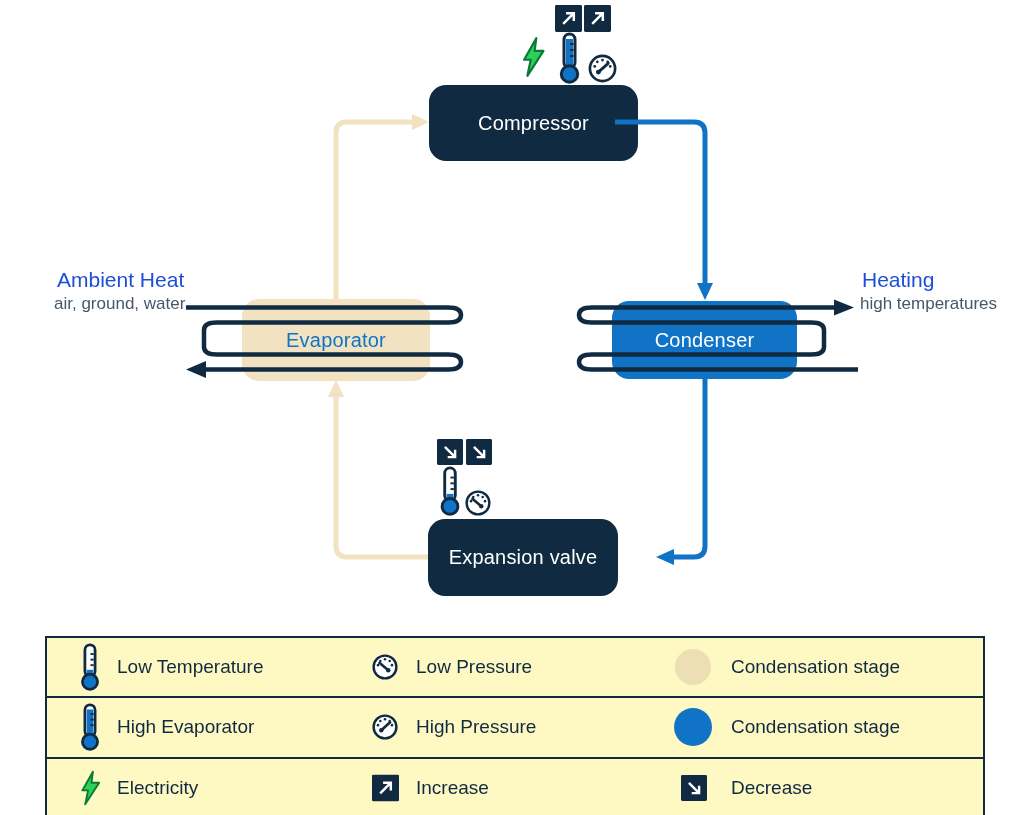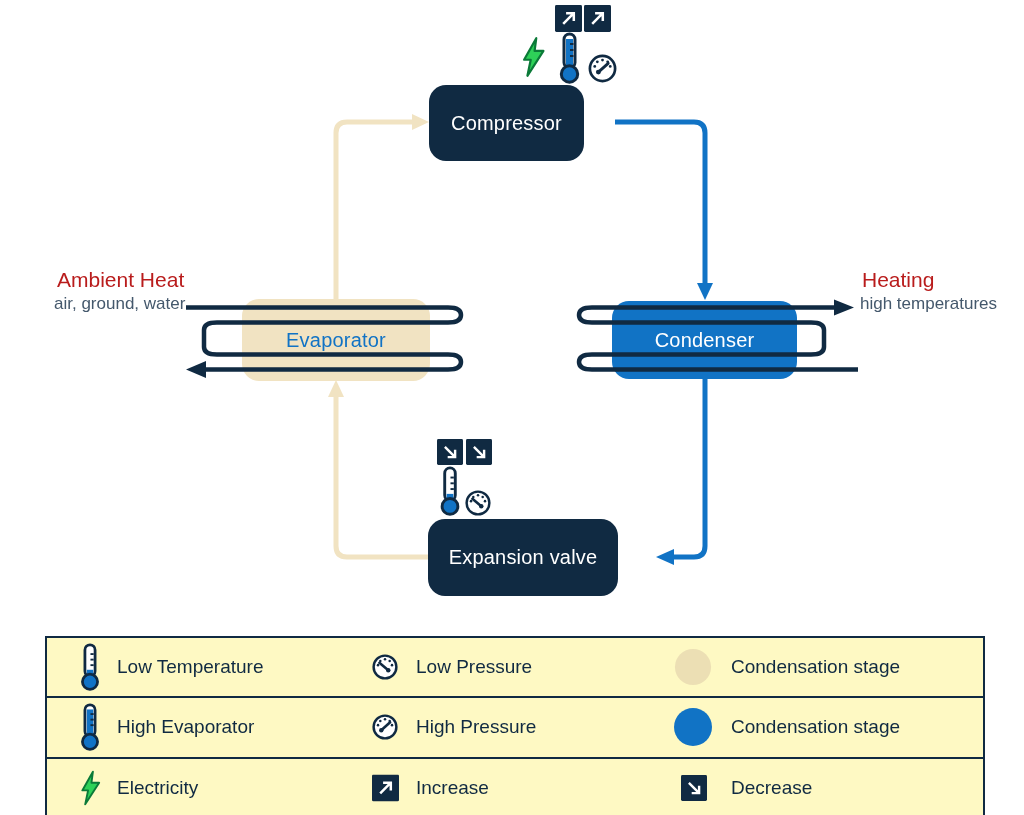--- a/index.html
+++ b/index.html
@@ -10,42 +10,42 @@
   .box{
     position:absolute;border-radius:17px;display:flex;align-items:center;justify-content:center;
     font-size:20px;letter-spacing:.2px;
   }
   .box-navy{background:#102a42;color:#ffffff;}
   .box-blue{background:#1173c5;color:#ffffff;}
   .box-cream{background:#f1e3c2;color:#1173c5;}
   .wires{position:absolute;left:0;top:0;pointer-events:none;}
   .icon{position:absolute;display:block;}
   .icon svg{width:100%;height:100%;display:block;}
-  .ann-title{position:absolute;font-size:21px;color:#b91c1c;white-space:nowrap;}
+  .ann-title{position:absolute;font-size:21px;color:#1d4ed8;white-space:nowrap;}
   .ann-sub{position:absolute;font-size:17px;color:#44586c;white-space:nowrap;}
   .legend{
     position:absolute;left:45px;top:636px;width:940px;height:183px;
     background:#fef9c3;border:2.5px solid #102a42;box-sizing:border-box;
     display:flex;flex-direction:column;
   }
   .lrow{flex:1;position:relative;}
   .lrow + .lrow{border-top:2.5px solid #102a42;}
   .licon{position:absolute;top:50%;transform:translateY(-50%);display:block;}
   .licon svg{width:100%;height:100%;display:block;}
   .llabel{
     position:absolute;top:50%;transform:translateY(-50%);
     font-size:19px;color:#102a42;white-space:nowrap;
   }
 </style>
 </head>
 <body>
 
 <div class="canvas">
 
-  <div class="box box-navy" style="left:429px;top:85px;width:155px;height:76px;">
+  <div class="box box-navy" style="left:429px;top:85px;width:209px;height:76px;">
     <span>Compressor</span>
   </div>
   <div class="box box-blue" style="left:612px;top:301px;width:185px;height:78px;">
     <span>Condenser</span>
   </div>
   <div class="box box-cream" style="left:242px;top:299px;width:188px;height:82px;">
     <span>Evaporator</span>
   </div>
   <div class="box box-navy" style="left:428px;top:519px;width:190px;height:77px;">
     <span>Expansion valve</span>

